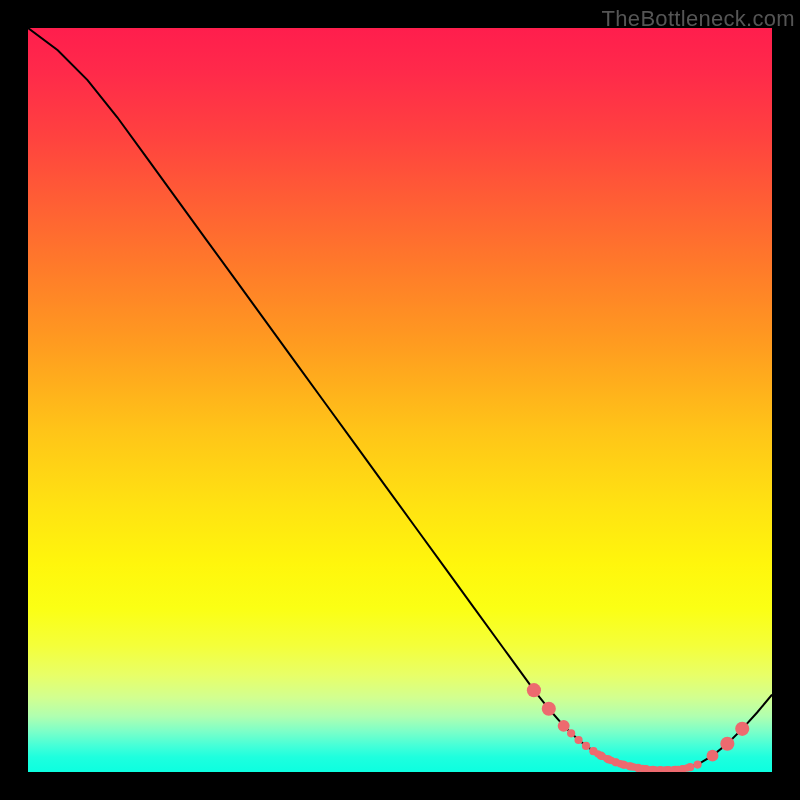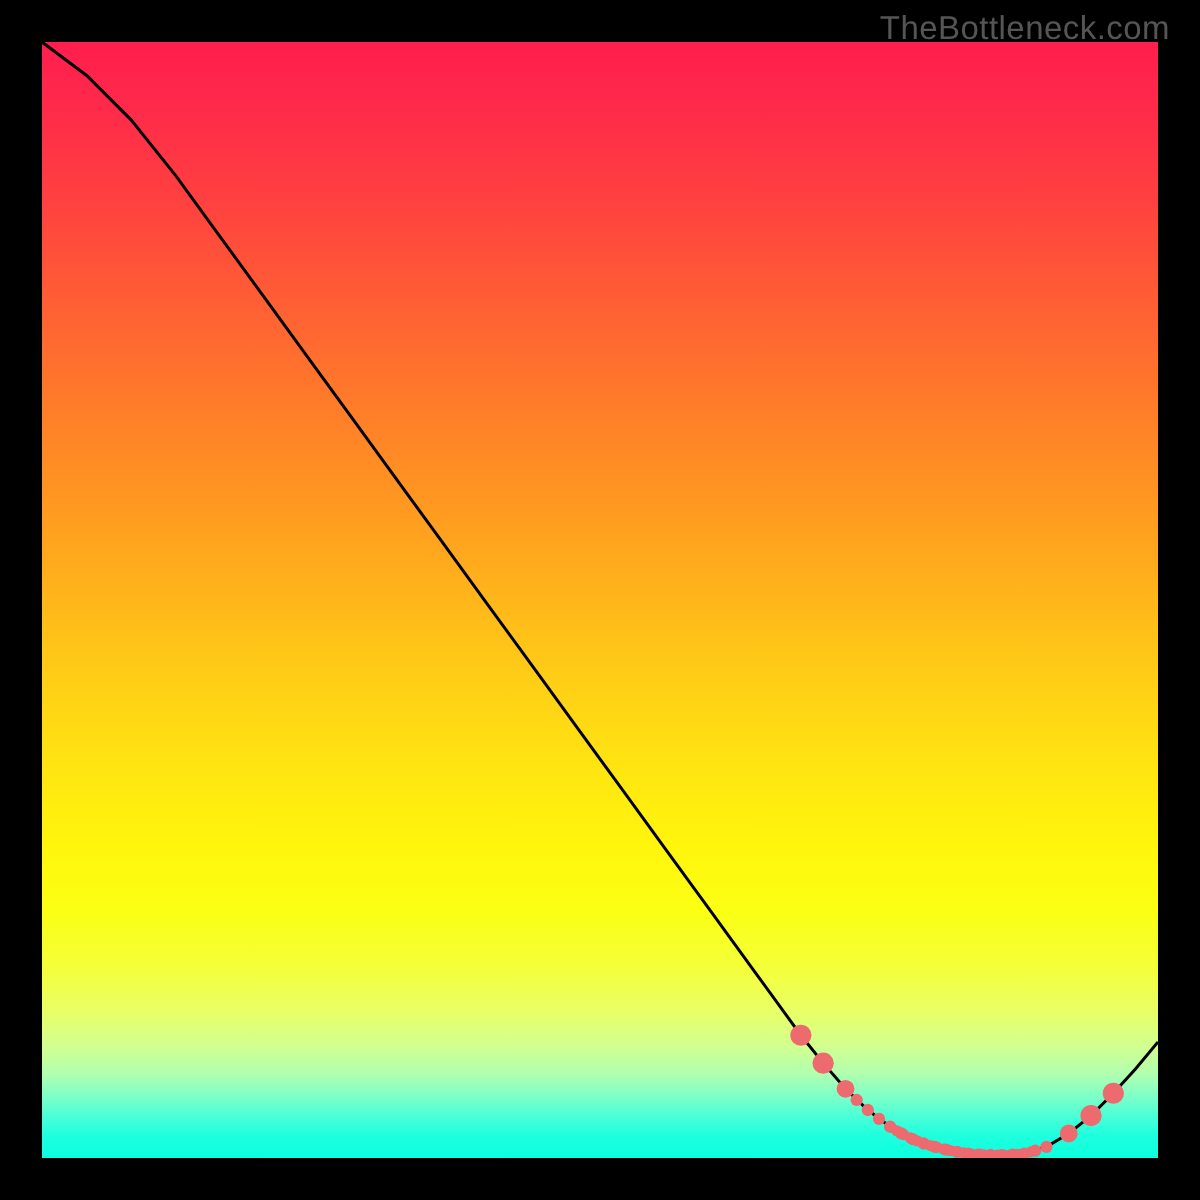--- a/index.html
+++ b/index.html
@@ -7,21 +7,21 @@
     width: 800px;
     height: 800px;
     background: #000;
     position: relative;
     font-family: Arial, sans-serif;
     overflow: hidden;
   }
   .watermark {
     position: absolute;
     top: 6px;
-    right: 20px;
+    right: 5px;
     color: #555;
     font-size: 22px;
     z-index: 10;
     letter-spacing: 0.3px;
   }
   .plot-wrap {
     position: absolute;
     left: 28px;
     top: 28px;
     width: 744px;

